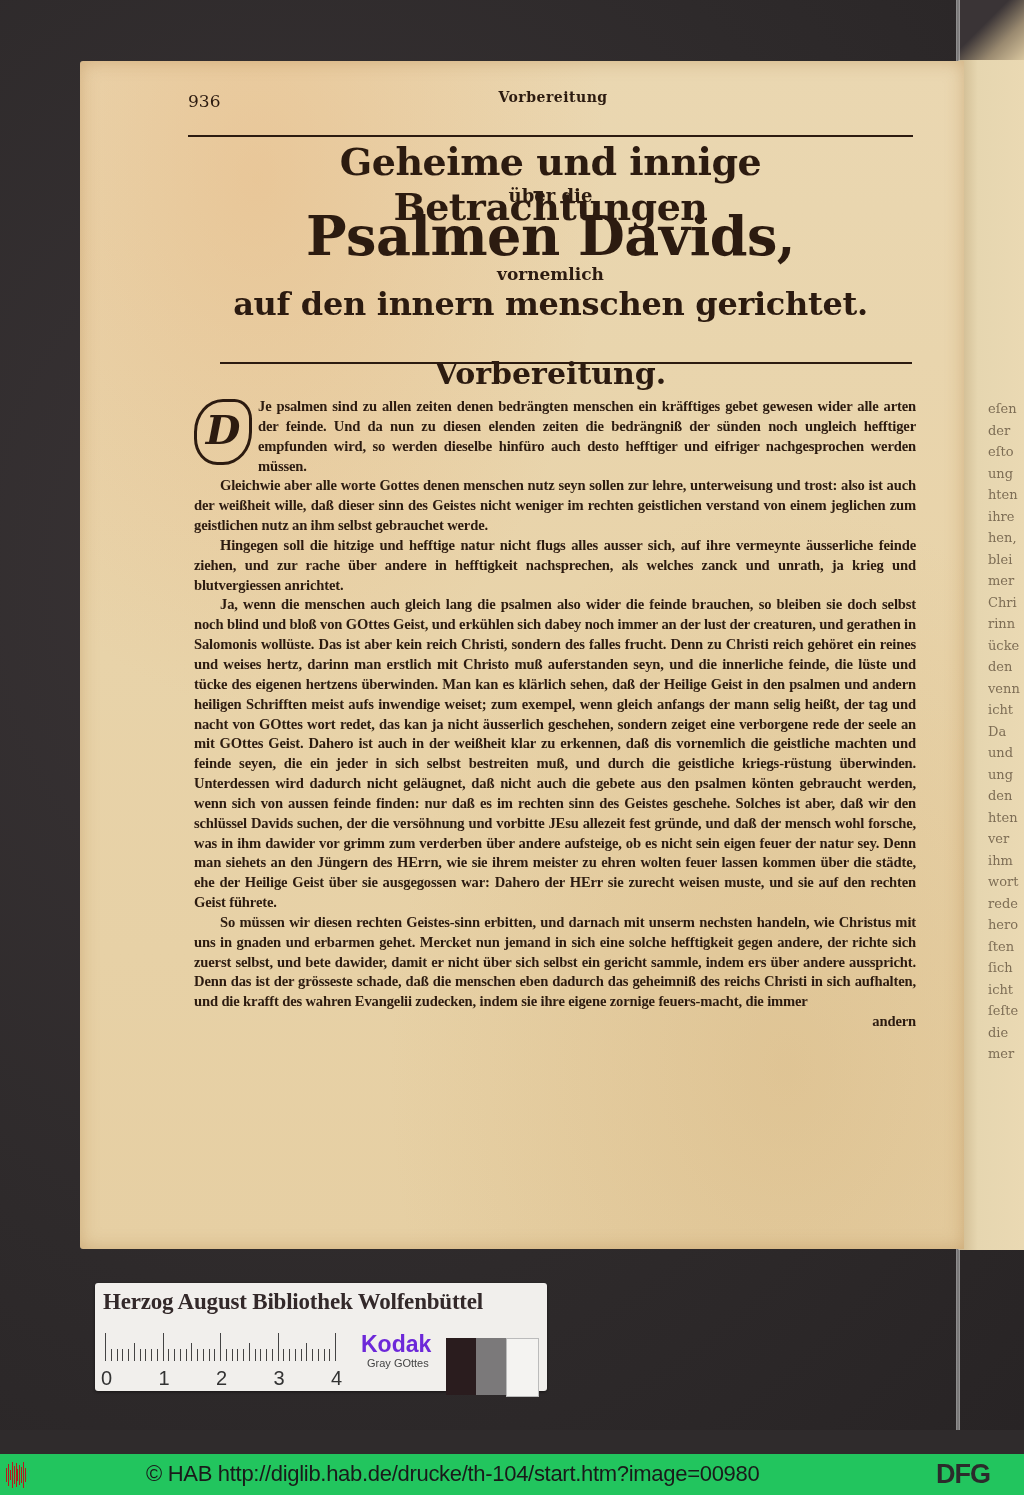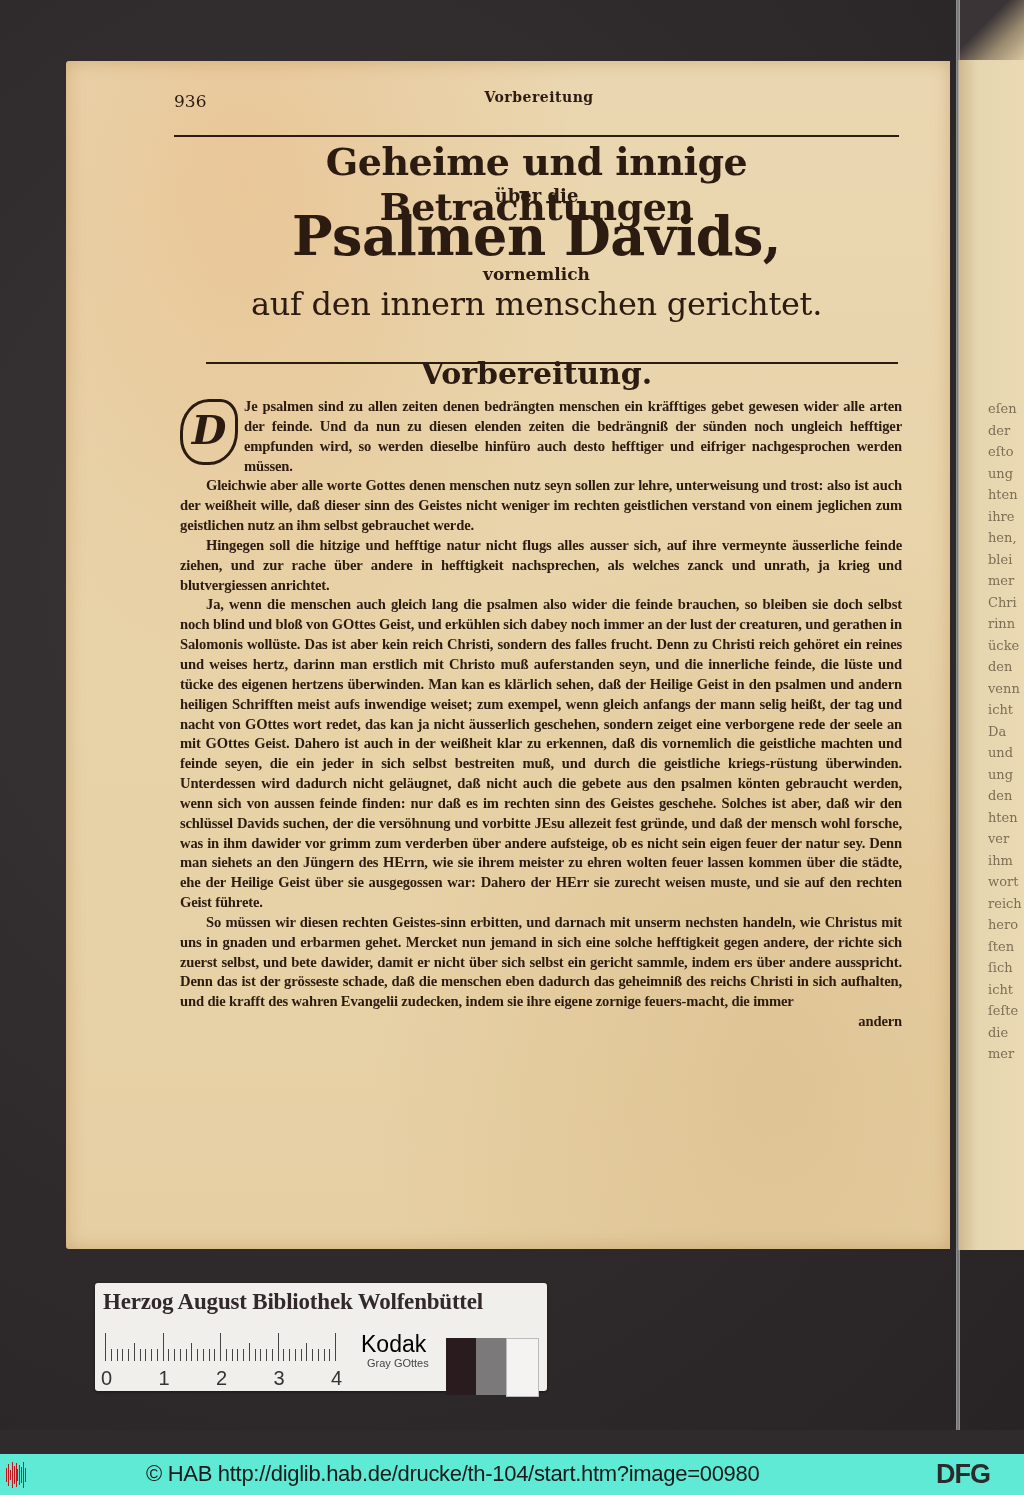--- a/index.html
+++ b/index.html
@@ -25,21 +25,21 @@
   .next-page .bleed {
     position:absolute; left:30px; width:36px; font-size:13px; line-height:22px;
     color:#5a4a36; opacity:.75; font-family:"DejaVu Serif", serif; white-space:nowrap; overflow:hidden;
   }
   .gutter-line {
     position:absolute; left:956px; top:0; width:4px; height:1430px;
     background:linear-gradient(90deg,#c9c9c9,#8b8b8b,#d0d0d0);
     opacity:.7;
   }
   .page {
-    position:absolute; left:66px; top:61px; width:884px; height:1188px;
+    position:absolute; left:80px; top:61px; width:884px; height:1188px;
     background:
       radial-gradient(ellipse at 20% 10%, rgba(230,170,110,.35) 0%, rgba(230,170,110,0) 35%),
       radial-gradient(ellipse at 80% 85%, rgba(200,160,100,.25) 0%, rgba(200,160,100,0) 40%),
       linear-gradient(180deg,#ead7b1 0%,#e8d3a9 50%,#e6cfa3 100%);
     border-radius:3px 0 0 3px;
     box-shadow:inset 0 0 18px rgba(160,110,50,.35);
   }
   .ink { color:#2c1b10; }
   .running-head {
     position:absolute; left:108px; top:24px; width:730px; height:30px;
@@ -47,21 +47,21 @@
   .page-number { position:absolute; left:0; top:6px; font-size:17px; }
   .running-title { position:absolute; left:0; right:0; top:4px; text-align:center; font-size:14px; font-weight:bold; letter-spacing:.5px; }
   .rule { position:absolute; height:2px; background:#2c1b10; }
   .rule.r1 { left:108px; top:74px; width:725px; }
   .rule.r2 { left:140px; top:301px; width:692px; }
   .title-block { position:absolute; left:108px; width:725px; text-align:center; }
   .t1 { top:78px; font-size:38px; font-weight:bold; letter-spacing:-.5px; }
   .t2 { top:124px; font-size:18px; font-weight:bold; }
   .t3 { top:143px; font-size:54px; font-weight:bold; letter-spacing:-.5px; }
   .t4 { top:203px; font-size:17px; font-weight:bold; }
-  .t5 { top:224px; font-size:32px; font-weight:normal; letter-spacing:-.3px; }
+  .t5 { top:224px; font-size:32px; font-weight:bold; letter-spacing:-.3px; }
   .section-heading {
     position:absolute; left:108px; width:725px; top:295px; text-align:center;
     font-size:30px; font-weight:bold;
   }
   .body-text {
     position:absolute; left:114px; top:336px; width:722px;
     font-size:14.6px; line-height:19.85px; text-align:justify;
     font-family:"Liberation Serif", serif; font-weight:bold; letter-spacing:-.15px;
   }
   .body-text p { margin:0; text-indent:26px; }
@@ -79,27 +79,27 @@
     background:#f1efec; border-radius:3px;
     box-shadow:0 1px 3px rgba(0,0,0,.5);
   }
   .card-title {
     position:absolute; left:8px; top:6px; font-family:"Liberation Serif", serif;
     font-weight:bold; font-size:23px; color:#33292a; letter-spacing:-.2px; white-space:nowrap;
   }
   .ruler { position:absolute; left:10px; top:48px; width:230px; height:58px; }
   .tick { position:absolute; bottom:28px; width:1px; background:#444; }
   .ruler-num { position:absolute; top:36px; font-family:"Liberation Sans", sans-serif; font-size:20px; color:#333; }
-  .kodak { position:absolute; left:266px; top:48px; font-family:"Liberation Sans", sans-serif; font-weight:normal; font-size:23px; color:#000000; }
+  .kodak { position:absolute; left:266px; top:48px; font-family:"Liberation Sans", sans-serif; font-weight:bold; font-size:23px; color:#6d28d9; }
   .grayscale-label { position:absolute; left:272px; top:74px; font-family:"Liberation Sans", sans-serif; font-size:11px; color:#444; }
   .swatch { position:absolute; top:55px; width:31px; height:57px; }
   
   .footer {
     position:absolute; left:0; top:1454px; width:1024px; height:41px;
-    background:#5eead4;
+    background:#22c55e;
   }
   .hab-logo { position:absolute; left:6px; top:8px; width:20px; height:26px; display:flex; gap:1px; align-items:center; }
   .hab-logo span { width:1px; background:#b8181e; display:block; }
   .footer-text {
     position:absolute; left:146px; top:7px; font-family:"Liberation Sans", sans-serif;
     font-size:22px; color:#1a1a1a; letter-spacing:-.3px; white-space:nowrap;
   }
   .dfg-logo {
     position:absolute; left:936px; top:5px; font-family:"Liberation Sans", sans-serif;
     font-weight:bold; font-size:27px; color:#2b2b2b; letter-spacing:-1px;
@@ -127,21 +127,21 @@
     <div class="bleed" style="top: 617.5px;">venn</div>
     <div class="bleed" style="top: 639px;">icht</div>
     <div class="bleed" style="top: 660.5px;">Da</div>
     <div class="bleed" style="top: 682px;">und</div>
     <div class="bleed" style="top: 703.5px;">ung</div>
     <div class="bleed" style="top: 725px;">den</div>
     <div class="bleed" style="top: 746.5px;">hten</div>
     <div class="bleed" style="top: 768px;">ver</div>
     <div class="bleed" style="top: 789.5px;">ihm</div>
     <div class="bleed" style="top: 811px;">wort</div>
-    <div class="bleed" style="top: 832.5px;">reich</div>
+    <div class="bleed" style="top: 832.5px;">rede</div>
     <div class="bleed" style="top: 854px;">hero</div>
     <div class="bleed" style="top: 875.5px;">ſten</div>
     <div class="bleed" style="top: 897px;">ſich</div>
     <div class="bleed" style="top: 918.5px;">icht</div>
     <div class="bleed" style="top: 940px;">ſeſte</div>
     <div class="bleed" style="top: 961.5px;">die</div>
     <div class="bleed" style="top: 983px;">mer</div>
   </div>
 <div class="gutter-line"></div>
 

